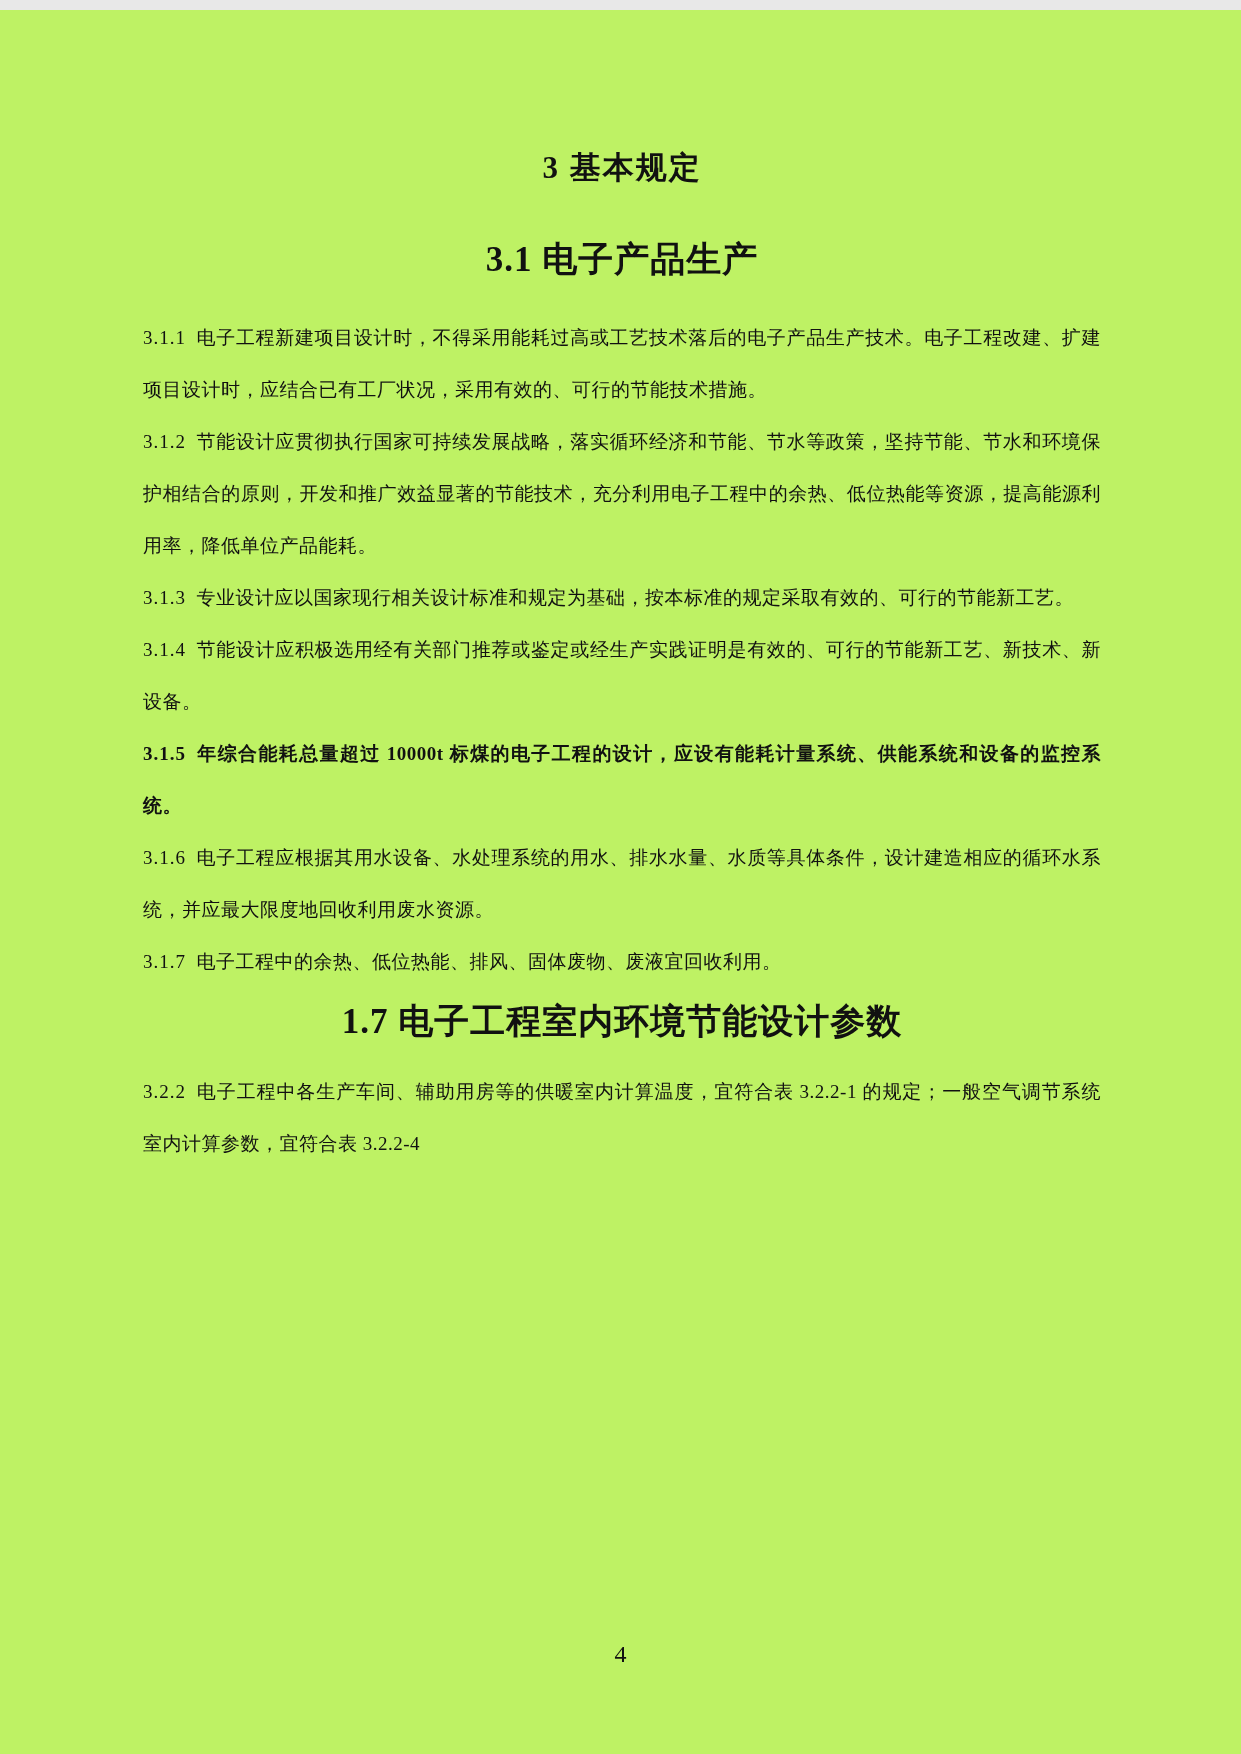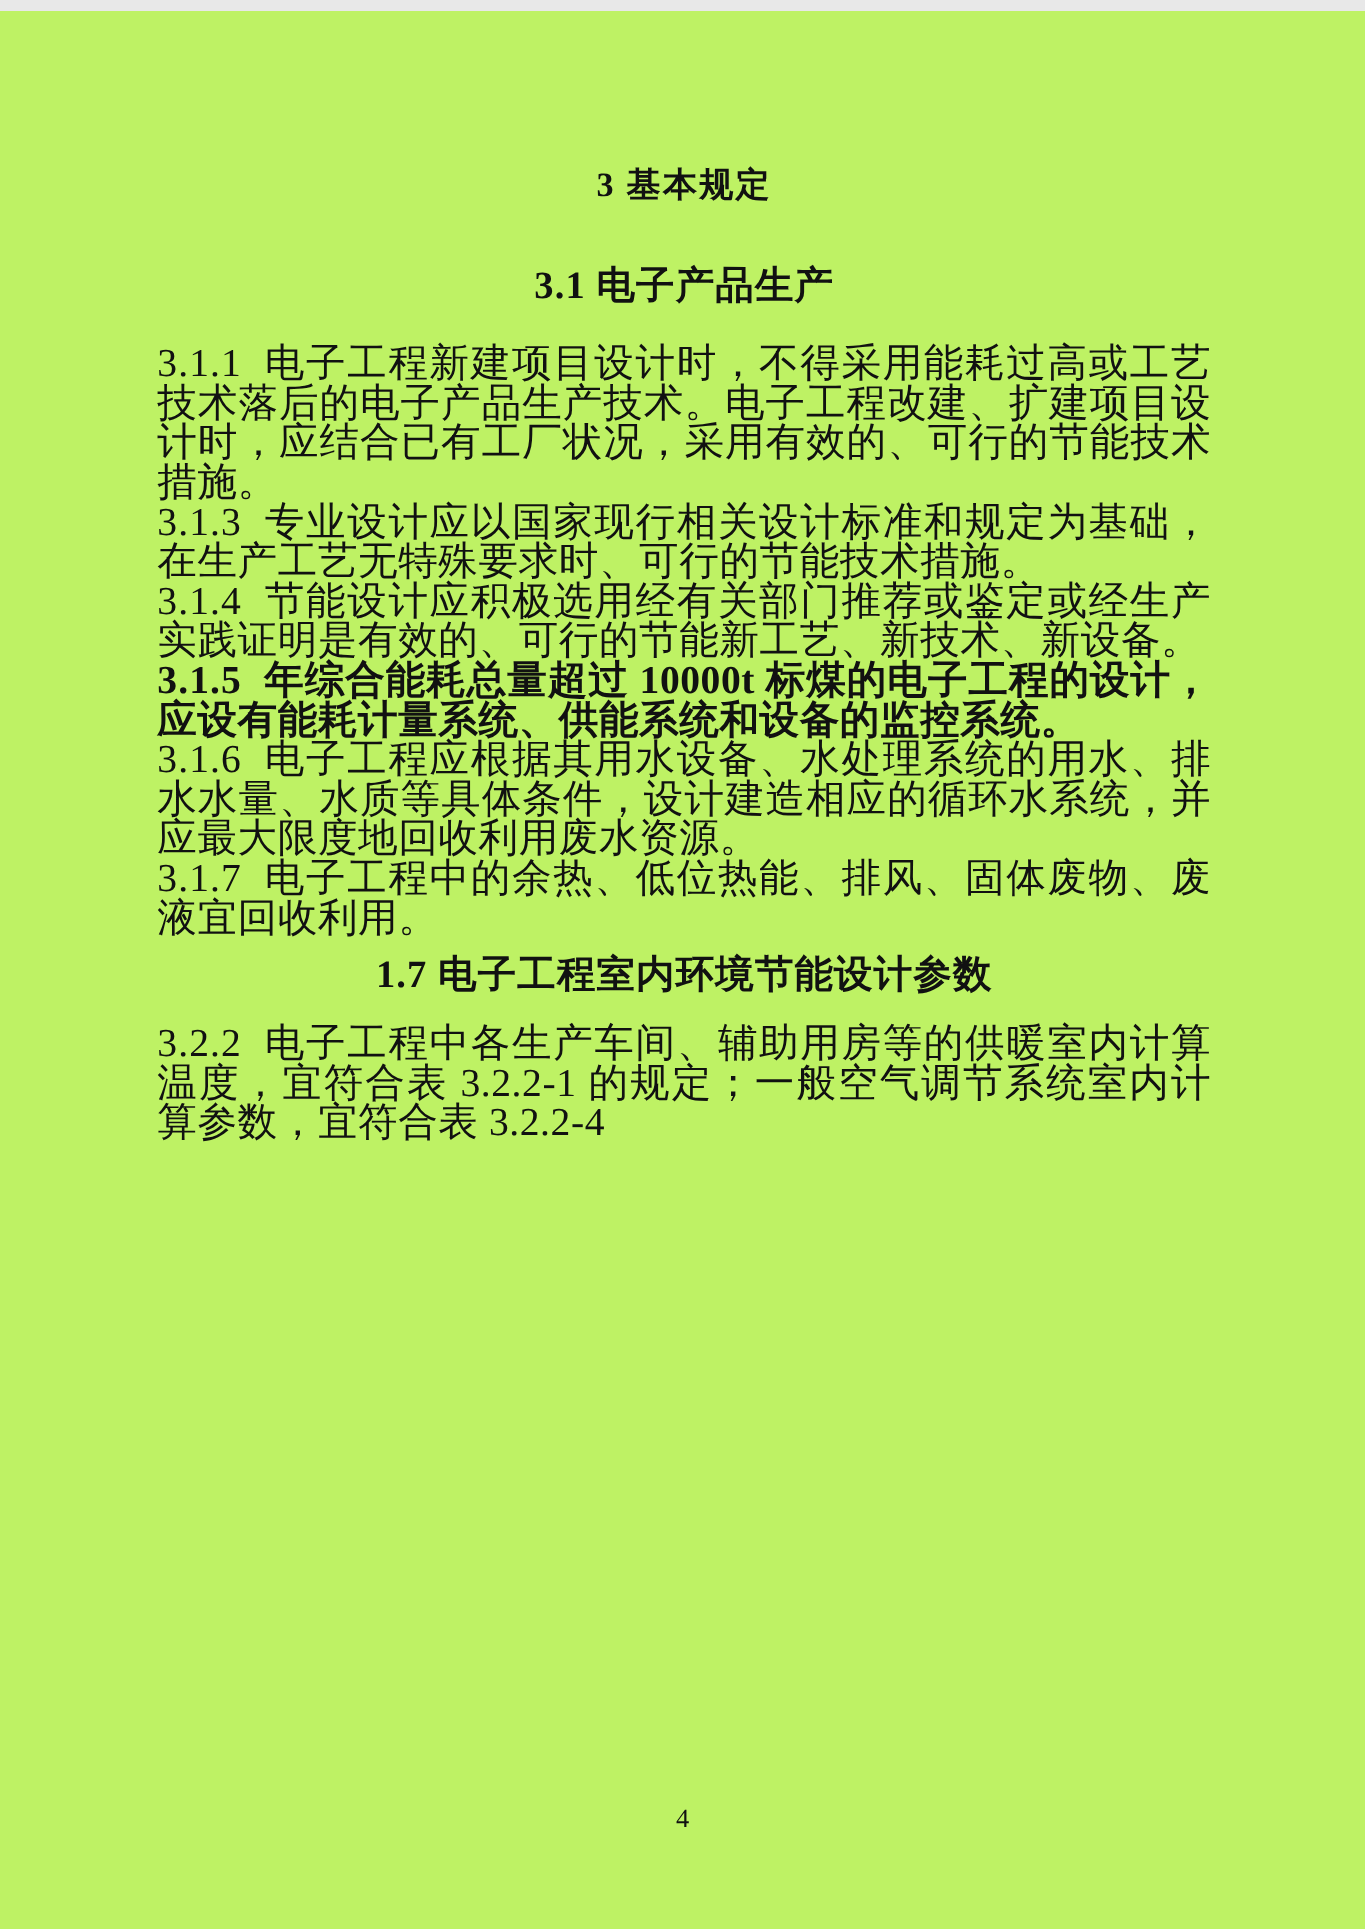--- a/index.html
+++ b/index.html
@@ -31,22 +31,22 @@
   .section-title {
     font-size: 35px;
     font-weight: bold;
     line-height: 36px;
     text-align: center;
     letter-spacing: 1px;
   }
   .section-title.first { margin-bottom: 34px; }
   .section-title.second { margin-top: 16px; margin-bottom: 26px; }
   .clause {
-    font-size: 36px;
-    line-height: 36px;
+    font-size: 19px;
+    line-height: 52px;
     text-align: justify;
     letter-spacing: 0.5px;
   }
   .clause .cnum {
     margin-right: 0.55em;
     letter-spacing: 1px;
   }
   .clause.bold { font-weight: bold; }
   .clause.indented { text-indent: 2em; }
   .page-footer {
@@ -67,23 +67,26 @@
   <div class="content">
 
     <div class="chapter-title">3 基本规定</div>
 
     <div class="section-title first">3.1 电子产品生产</div>
 
     <p class="clause">
       <span class="cnum">3.1.1</span><span>电子工程新建项目设计时，不得采用能耗过高或工艺技术落后的电子产品生产技术。电子工程改建、扩建项目设计时，应结合已有工厂状况，采用有效的、可行的节能技术措施。</span>
     </p>
 
+    <p class="clause">
+      <span class="cnum">3.1.2</span><span>节能设计应贯彻执行国家可持续发展战略，落实循环经济和节能、节水等政策，坚持节能、节水和环境保护相结合的原则，开发和推广效益显著的节能技术，充分利用电子工程中的余热、低位热能等资源，提高能源利用率，降低单位产品能耗。</span>
+    </p>
 
     <p class="clause">
-      <span class="cnum">3.1.3</span><span>专业设计应以国家现行相关设计标准和规定为基础，在生产工艺无特殊要求时、可行的节能技术措施。</span>
+      <span class="cnum">3.1.3</span><span>专业设计应以国家现行相关设计标准和规定为基础，按本标准的规定采取有效的、可行的节能新工艺。</span>
     </p>
 
 
     <p class="clause">
       <span class="cnum">3.1.4</span><span>节能设计应积极选用经有关部门推荐或鉴定或经生产实践证明是有效的、可行的节能新工艺、新技术、新设备。</span>
     </p>
 
     <p class="clause bold">
       <span class="cnum">3.1.5</span><span>年综合能耗总量超过 10000t 标煤的电子工程的设计，应设有能耗计量系统、供能系统和设备的监控系统。</span>
     </p>

